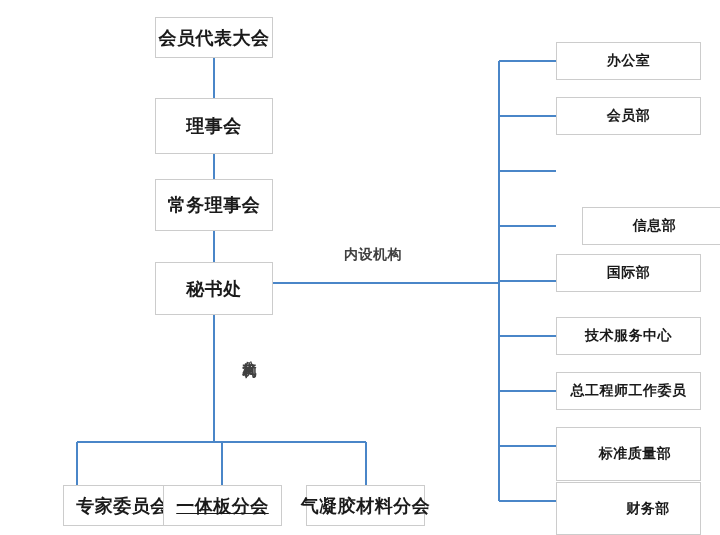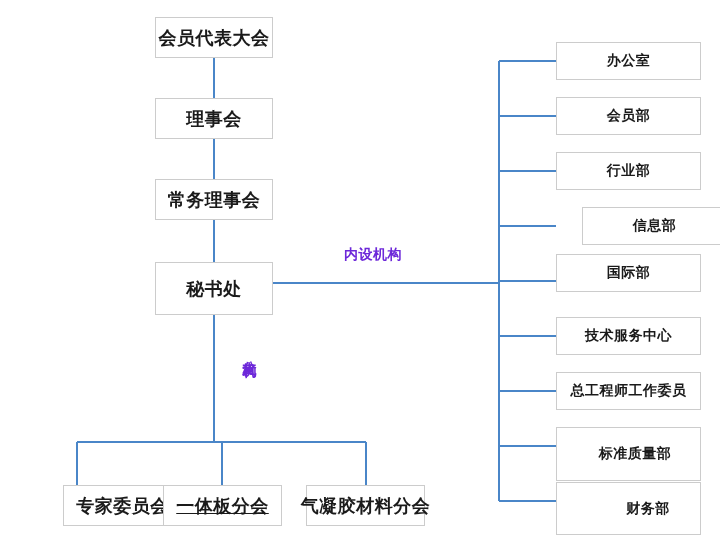--- a/index.html
+++ b/index.html
@@ -37,21 +37,21 @@
     font-weight: bold;
     letter-spacing: 0.5px;
     white-space: nowrap;
     z-index: 2;
   }
   .node-box.right-node {
     font-size: 14px;
   }
   .edge-label {
     position: absolute;
-    color: #6d28d9;
+    color: #404040;
     font-size: 14px;
     font-weight: bold;
     letter-spacing: 0.5px;
     white-space: nowrap;
     z-index: 3;
   }
   .edge-label.vertical {
     writing-mode: vertical-rl;
     text-orientation: upright;
     letter-spacing: 1px;
@@ -86,34 +86,33 @@
       <line x1="499" y1="226" x2="556" y2="226"></line>
       <line x1="499" y1="281" x2="556" y2="281"></line>
       <line x1="499" y1="336" x2="556" y2="336"></line>
       <line x1="499" y1="391" x2="556" y2="391"></line>
       <line x1="499" y1="446" x2="556" y2="446"></line>
       <line x1="499" y1="501" x2="556" y2="501"></line>
     </g>
   </svg>
 
   <div class="node-box" style="left:155px; top:17px; width:118px; height:41px;">会员代表大会</div>
-  <div class="node-box" style="left:155px; top:98px; width:118px; height:41px;">理事会</div>
-  <div class="node-box" style="left:155px; top:179px; width:118px; height:41px;">常务理事会</div>
+  <div class="node-box" style="left:155px; top:98px; width:118px; height:56px;">理事会</div>
+  <div class="node-box" style="left:155px; top:179px; width:118px; height:52px;">常务理事会</div>
   <div class="node-box" style="left:155px; top:262px; width:118px; height:53px;">秘书处</div>
 
   <div class="edge-label" style="left:344px; top:246px;">内设机构</div>
   <div class="edge-label vertical" style="left:243px; top:350px;">分支机构</div>
 
   <div class="node-box" style="left:18px; top:485px; width:119px; height:41px;margin-left:45px;">专家委员会</div>
   <div class="node-box" style="left:163px; top:485px; width:119px; height:41px;text-decoration:underline;">一体板分会</div>
   <div class="node-box" style="left:306px; top:485px; width:119px; height:41px;">气凝胶材料分会</div>
 
   <div class="node-box right-node" style="left:556px; top:42px; width:145px; height:38px;">办公室</div>
   <div class="node-box right-node" style="left:556px; top:97px; width:145px; height:38px;">会员部</div>
-  <div class="node-box right-node" style="left:556px; top:152px; width:145px; height:38px;">行业部</div>
   <div class="node-box right-node" style="left:556px; top:207px; width:145px; height:38px;margin-left:26px;">信息部</div>
   <div class="node-box right-node" style="left:556px; top:254px; width:145px; height:38px;">国际部</div>
   <div class="node-box right-node" style="left:556px; top:317px; width:145px; height:38px;">技术服务中心</div>
   <div class="node-box right-node" style="left:556px; top:372px; width:145px; height:38px;">总工程师工作委员</div>
   <div class="node-box right-node" style="left:556px; top:427px; width:145px; height:54px;padding-left:13px;">标准质量部</div>
   <div class="node-box right-node" style="left:556px; top:482px; width:145px; height:53px;padding-left:39px;">财务部</div>
 
 </div>
 
 </body></html>

